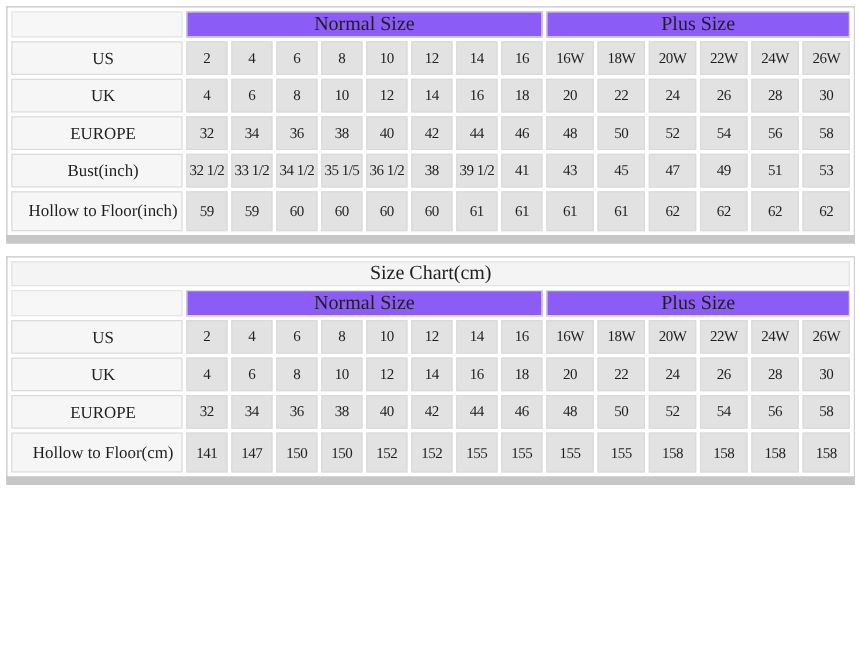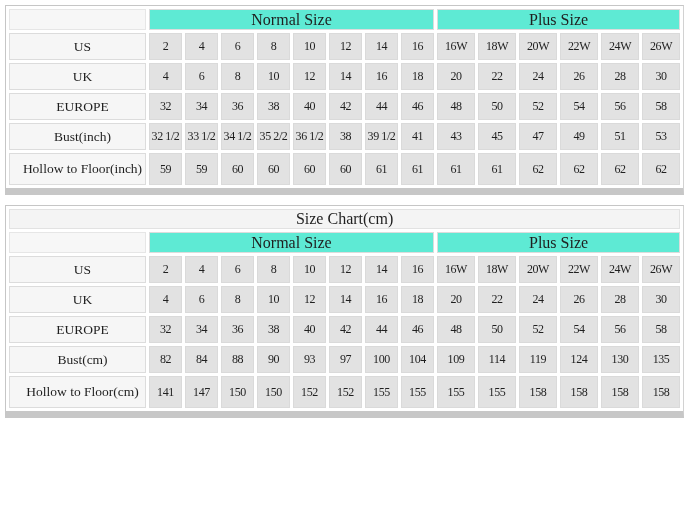--- a/index.html
+++ b/index.html
@@ -39,21 +39,21 @@
     background: #f4f4f4;
     border: 1px solid #e2e2e2;
     font-size: 16px;
     height: 18px;
   }
   .blank-cell {
     background: #f7f7f7;
     border: 1px solid #e6e6e6;
   }
   .group-cell {
-    background: #5eead4;
+    background: #8b5cf6;
     border: 1px solid #dcdcdc;
     font-size: 16px;
     height: 19px;
   }
   .label-cell {
     background: #f6f6f6;
     border: 1px solid #dcdcdc;
     font-size: 13.5px;
     height: 25px;
     padding-left: 10px;
@@ -144,21 +144,21 @@
           <td class="data-cell">52</td>
           <td class="data-cell">54</td>
           <td class="data-cell">56</td>
           <td class="data-cell">58</td>
         </tr>
         <tr>
           <td class="label-cell">Bust(inch)</td>
           <td class="data-cell">32 1/2</td>
           <td class="data-cell">33 1/2</td>
           <td class="data-cell">34 1/2</td>
-          <td class="data-cell">35 2/2</td>
+          <td class="data-cell">35 1/5</td>
           <td class="data-cell">36 1/2</td>
           <td class="data-cell">38</td>
           <td class="data-cell">39 1/2</td>
           <td class="data-cell">41</td>
           <td class="data-cell">43</td>
           <td class="data-cell">45</td>
           <td class="data-cell">47</td>
           <td class="data-cell">49</td>
           <td class="data-cell">51</td>
           <td class="data-cell">53</td>
@@ -254,37 +254,20 @@
           <td class="data-cell">42</td>
           <td class="data-cell">44</td>
           <td class="data-cell">46</td>
           <td class="data-cell">48</td>
           <td class="data-cell">50</td>
           <td class="data-cell">52</td>
           <td class="data-cell">54</td>
           <td class="data-cell">56</td>
           <td class="data-cell">58</td>
         </tr>
-        <tr>
-          <td class="label-cell">Bust(cm)</td>
-          <td class="data-cell">82</td>
-          <td class="data-cell">84</td>
-          <td class="data-cell">88</td>
-          <td class="data-cell">90</td>
-          <td class="data-cell">93</td>
-          <td class="data-cell">97</td>
-          <td class="data-cell">100</td>
-          <td class="data-cell">104</td>
-          <td class="data-cell">109</td>
-          <td class="data-cell">114</td>
-          <td class="data-cell">119</td>
-          <td class="data-cell">124</td>
-          <td class="data-cell">130</td>
-          <td class="data-cell">135</td>
-        </tr>
         <tr class="tall">
           <td class="label-cell">Hollow to Floor(cm)</td>
           <td class="data-cell">141</td>
           <td class="data-cell">147</td>
           <td class="data-cell">150</td>
           <td class="data-cell">150</td>
           <td class="data-cell">152</td>
           <td class="data-cell">152</td>
           <td class="data-cell">155</td>
           <td class="data-cell">155</td>

